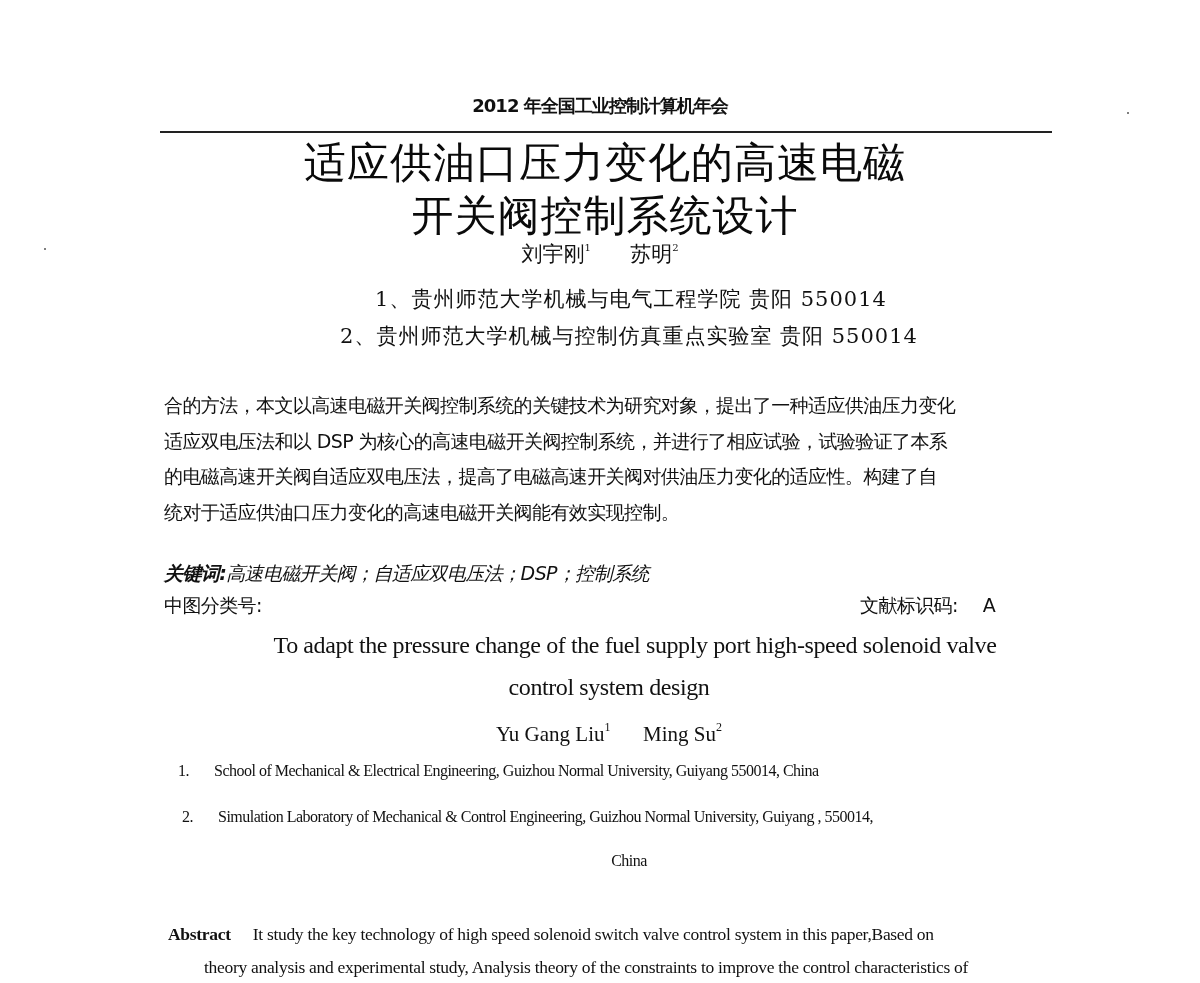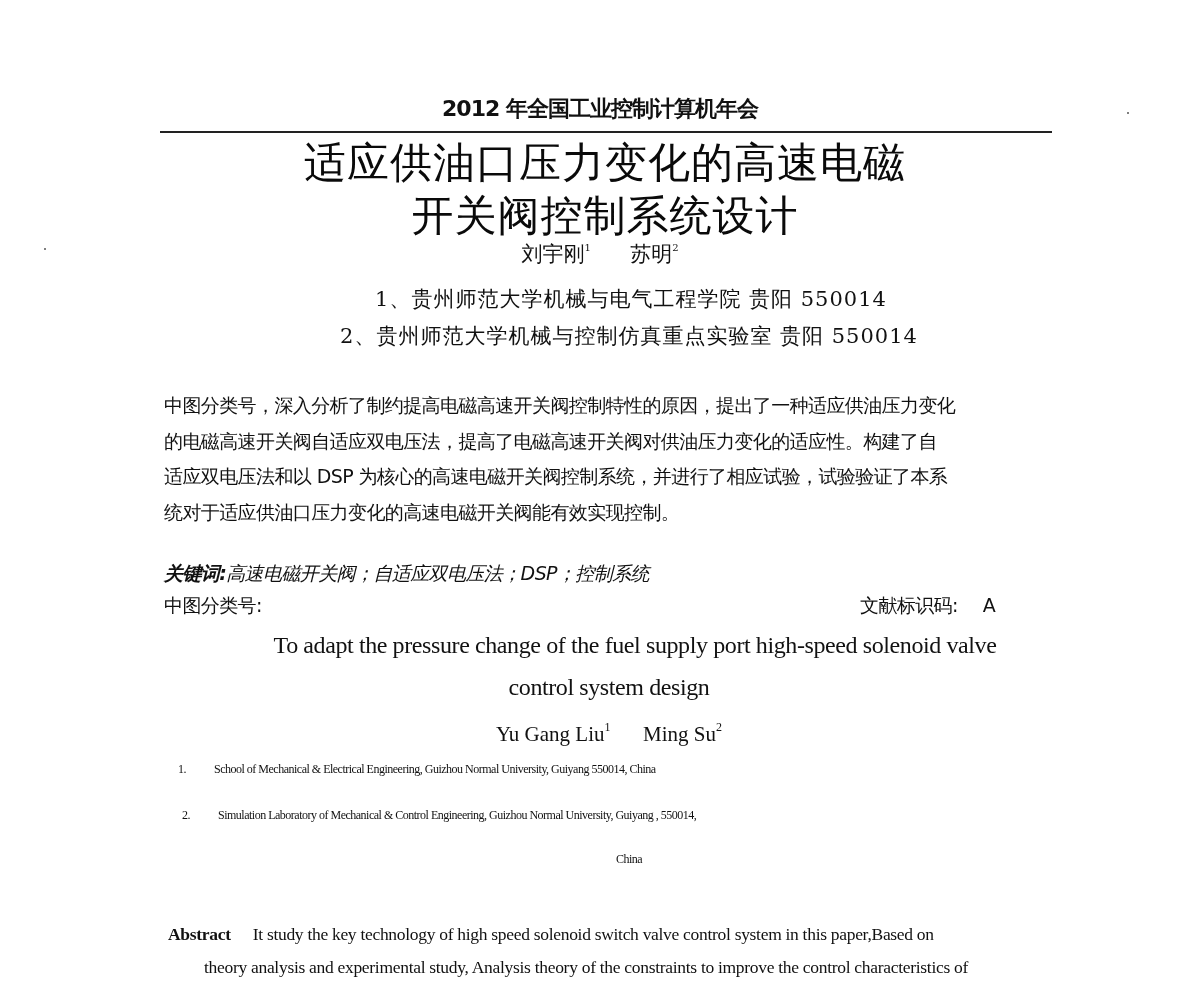--- a/index.html
+++ b/index.html
@@ -6,21 +6,21 @@
   body {
     width: 1200px; height: 983px; position: relative; overflow: hidden;
     color: #111111;
     font-family: "DejaVu Serif", "Liberation Serif", serif;
   }
   .abs { position: absolute; white-space: nowrap; }
   .center { left: 0; width: 1200px; text-align: center; }
 
   .conf-header {
     top: 94px; font-family: "DejaVu Sans", "Liberation Sans", sans-serif;
-    font-weight: bold; font-size: 22px; letter-spacing: -1px; color: #111;
+    font-weight: bold; font-size: 18px; letter-spacing: -1px; color: #111;
   }
   .rule {
     position: absolute; left: 160px; top: 131px; width: 892px; height: 0;
     border-top: 2px solid #222;
   }
   .title-zh {
     font-family: "DejaVu Sans", "Liberation Sans", sans-serif;
     font-size: 42px; line-height: 50px; color: #0a0a0a; letter-spacing: 1px;
   }
   .t1 { top: 138px; left: 0; width: 1210px; }
@@ -52,21 +52,21 @@
   }
   .en1 { top: 632px; left: 0; width: 1270px; }
   .en2 { top: 674px; left: 0; width: 1218px; }
   .en-authors {
     top: 720px; left: 0; width: 1218px;
     font-family: "Liberation Serif", serif; font-size: 21px;
   }
   .en-authors sup { font-size: 12px; vertical-align: 10px; }
 
   .en-aff {
-    font-family: "Liberation Serif", serif; font-size: 12px; letter-spacing: -0.5px;
+    font-family: "Liberation Serif", serif; font-size: 16px; letter-spacing: -0.5px;
   }
   .ea1 { left: 178px; top: 762px; }
   .ea2 { left: 182px; top: 808px; }
   .ea-num { display: inline-block; width: 36px; }
   .ea3 { top: 852px; left: 0; width: 1258px; text-align: center; }
 
   .en-abstract {
     font-family: "Liberation Serif", serif; font-size: 17.5px; letter-spacing: -0.3px;
     left: 168px; width: 890px;
   }
@@ -88,23 +88,23 @@
 <div class="abs center authors-zh">
   <span>刘宇刚</span><sup>1</sup>
   <span style="display:inline-block;width:26px"></span>
   <span>苏明</span><sup>2</sup>
 </div>
 
 <div class="abs aff-zh aff1" style="text-align:center">1、贵州师范大学机械与电气工程学院 贵阳 550014</div>
 <div class="abs aff-zh aff2" style="text-align:center">2、贵州师范大学机械与控制仿真重点实验室 贵阳 550014</div>
 
 <div class="abs zh-body abstract-zh">
-  <span class="line">中图分类号，深入分析了制约提高电磁高速开关阀控制特性的原因，提出了一种适应供油压力变化</span>
+  <span class="line">合的方法，本文以高速电磁开关阀控制系统的关键技术为研究对象，提出了一种适应供油压力变化</span>
+  <span class="line">适应双电压法和以 DSP 为核心的高速电磁开关阀控制系统，并进行了相应试验，试验验证了本系</span>
   <span class="line">的电磁高速开关阀自适应双电压法，提高了电磁高速开关阀对供油压力变化的适应性。构建了自</span>
-  <span class="line">适应双电压法和以 DSP 为核心的高速电磁开关阀控制系统，并进行了相应试验，试验验证了本系</span>
   <span class="line">统对于适应供油口压力变化的高速电磁开关阀能有效实现控制。</span>
 </div>
 
 <div class="abs zh-body kw">
   <span class="b">关键词:</span><span>高速电磁开关阀；自适应双电压法；DSP；控制系统</span>
 </div>
 
 <div class="abs zh-body clc">
   <span>中图分类号:</span><span></span>
 </div>

